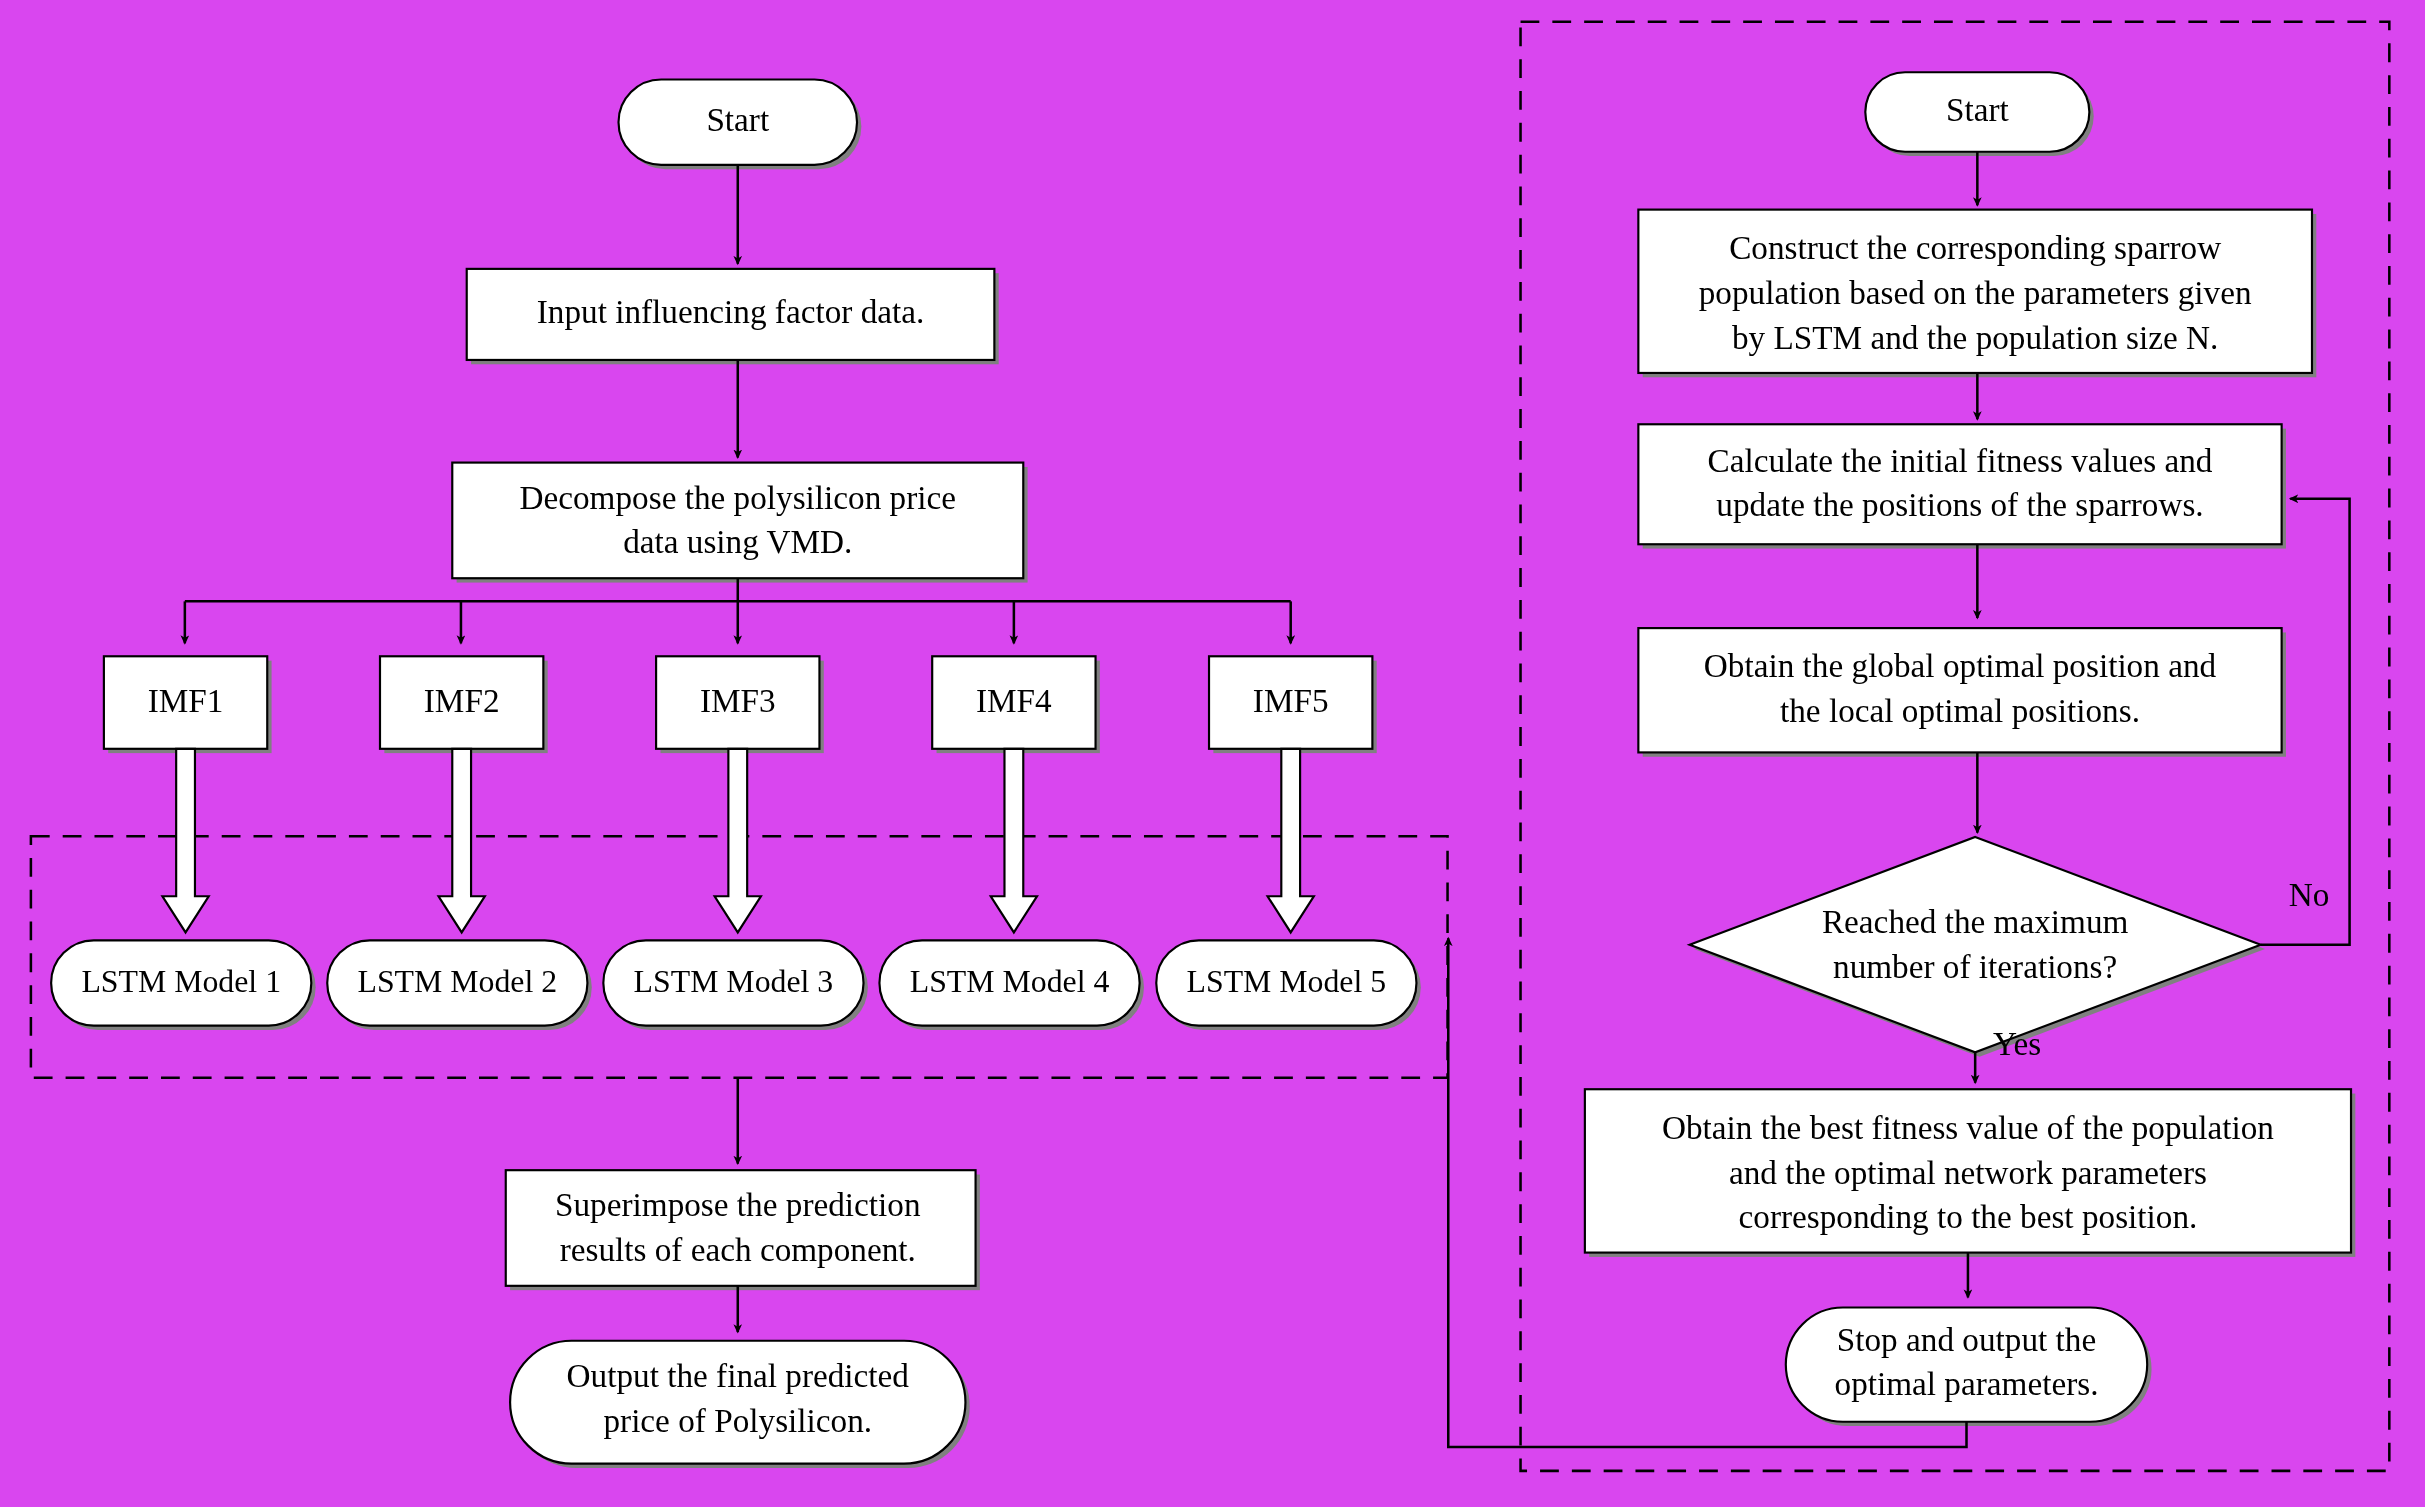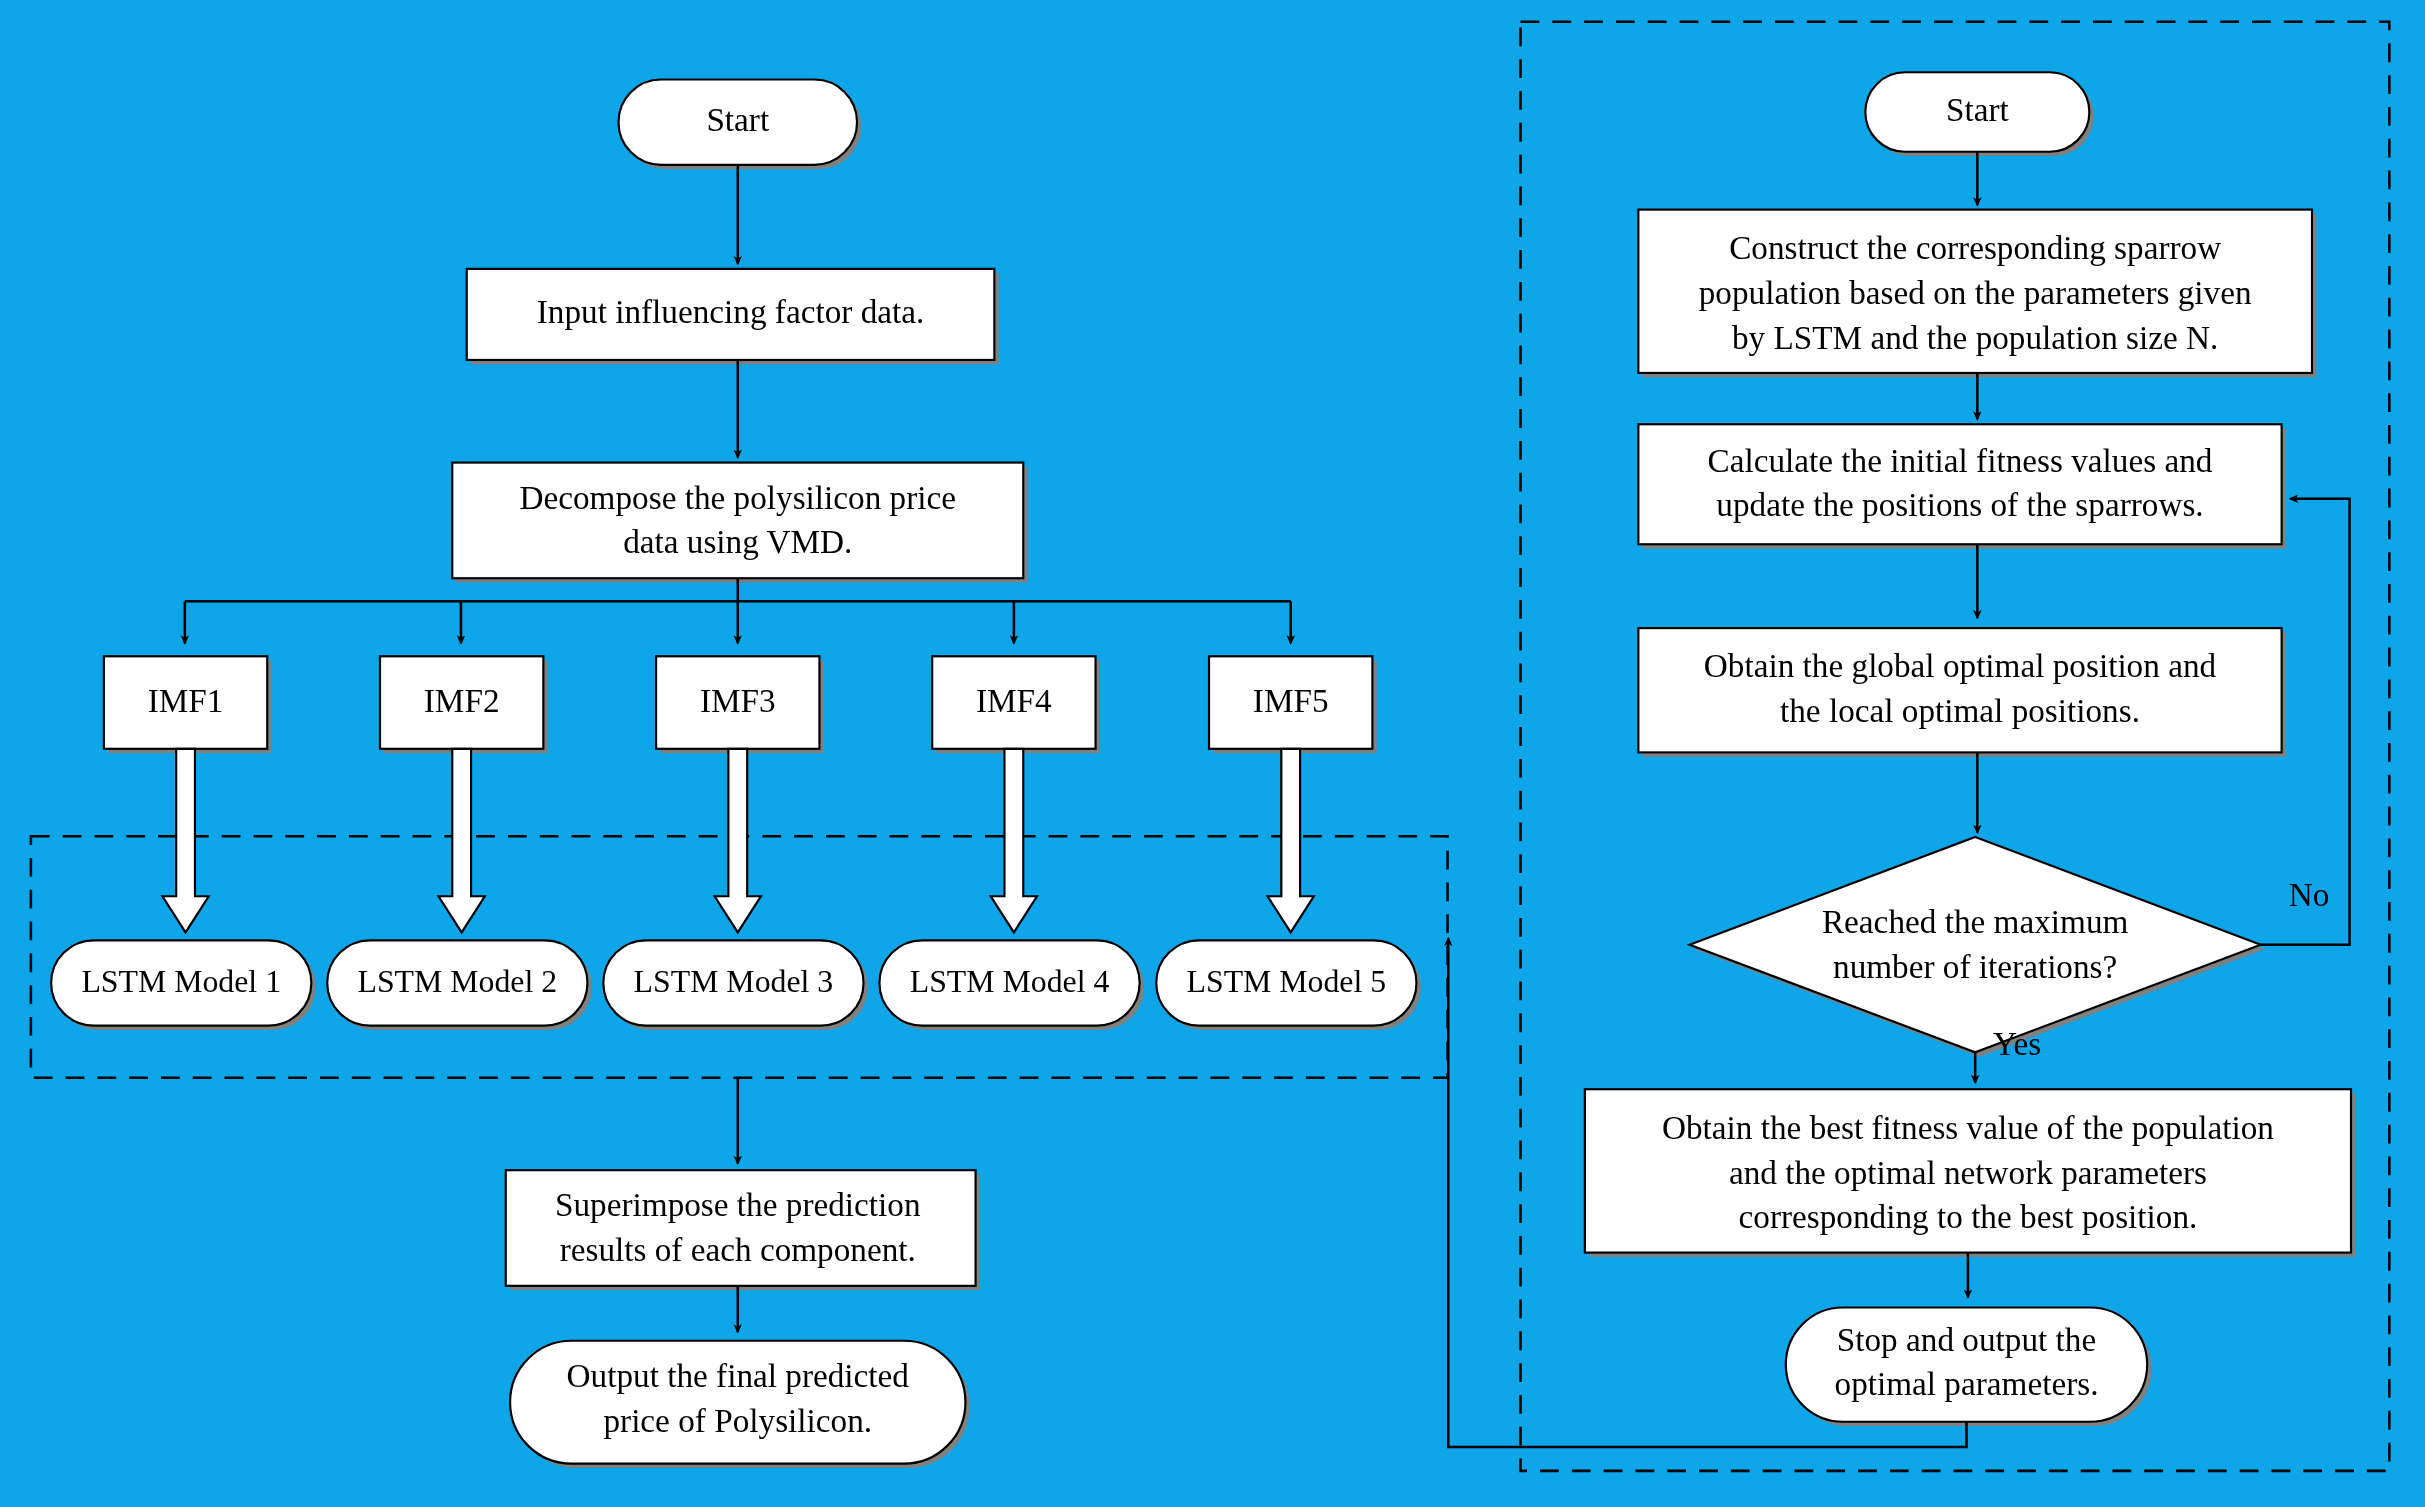--- a/index.html
+++ b/index.html
@@ -1,17 +1,17 @@
 <!DOCTYPE html>
 <html style="font-size:11.6px"><head>
 <meta charset="utf-8">
 <style>
   html,body{margin:0;padding:0;background:#ffffff;}
   body{font-family:"Liberation Serif", serif;}
-  #root{position:relative;width:2426px;height:1507px;background:#0ea5e9;overflow:hidden;}
+  #root{position:relative;width:2426px;height:1507px;background:#d946ef;overflow:hidden;}
   svg{position:absolute;top:0;left:0;width:2426px;height:1507px;}
   .nodetext{font-family:"Liberation Serif", serif;fill:#000;text-anchor:middle;dominant-baseline:middle;}
   .shape{fill:#ffffff;stroke:#000000;stroke-width:3;}
   .shadow{fill:#808080;stroke:none;}
   .conn{stroke:#000000;stroke-width:3.5;fill:none;}
   .hollow{fill:#ffffff;stroke:#000000;stroke-width:3;}
   .dashbox{fill:none;stroke:#000000;stroke-width:3.5;stroke-dasharray:26 18;}
 </style>
 </head>
 <body>

